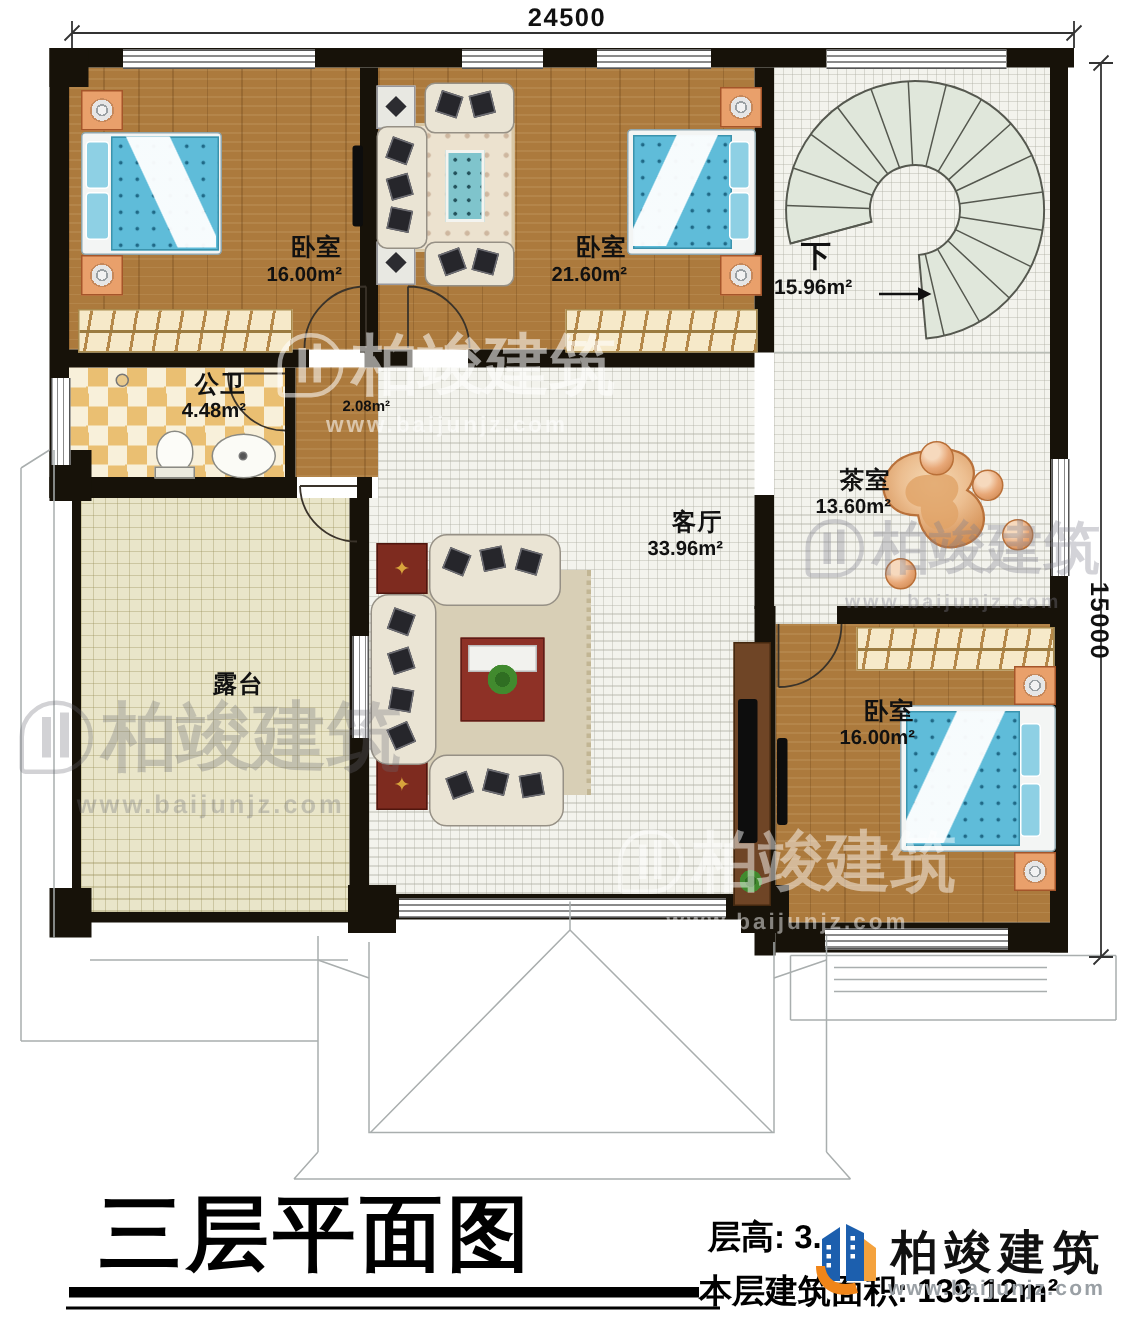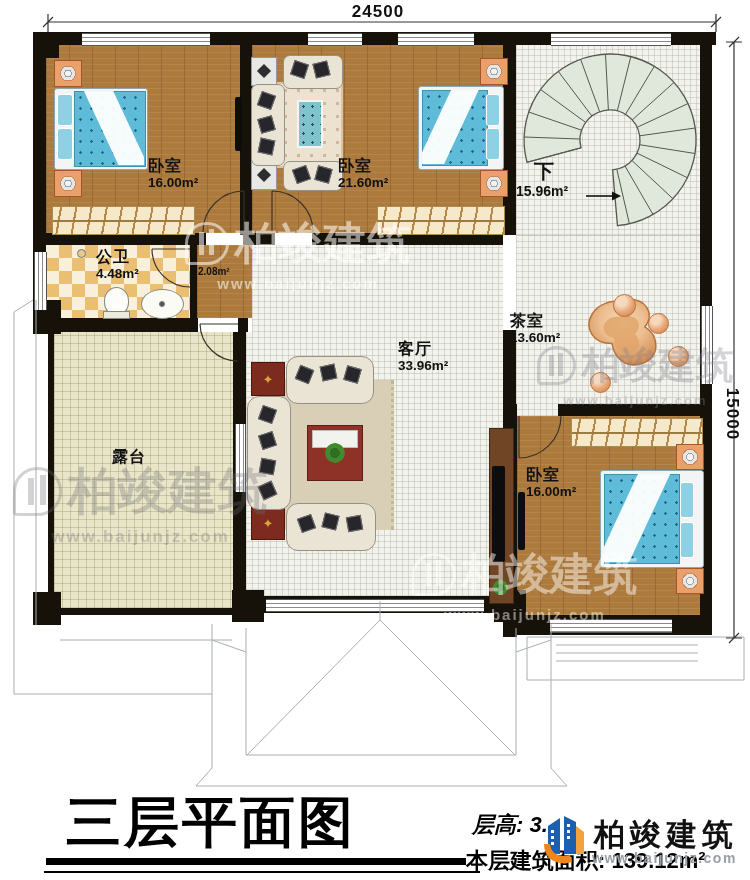--- a/index.html
+++ b/index.html
@@ -51,21 +51,21 @@
   .tvcab{position:absolute;background:#6f4526;border:1px solid #44280f;}
   .tv{position:absolute;background:#0d0d0d;border-radius:2px;}
   .btable{position:absolute;background:#7fc4cc;border:2px solid #f4f4f0;
           background-image:radial-gradient(rgba(10,50,60,.8) 1px,transparent 1.4px);background-size:9px 9px;}
   .stool{position:absolute;border-radius:50%;background:radial-gradient(circle at 35% 30%,#f6d9bd 0 25%,#e8a878 55%,#c97f45 100%);border:1px solid #b96f37;}
   .toilet{position:absolute;background:#fcfcf8;border:1px solid #8a8a84;border-radius:50% 50% 44% 44%;}
   .tank{position:absolute;background:#eceade;border:1px solid #8a8a84;}
   .sink{position:absolute;background:#fbfbf6;border:1px solid #8a8a84;border-radius:50%;}
   .dot{position:absolute;border-radius:50%;border:1px solid #777;}
   
-  .rlabel{position:absolute;text-align:left;font-weight:700;line-height:1.15;}
+  .rlabel{position:absolute;text-align:right;font-weight:700;line-height:1.15;}
   .rname{font-size:16px;letter-spacing:1px;}
   .rarea{font-size:13.5px;}
   .dim{position:absolute;font-weight:700;font-size:17px;text-align:center;letter-spacing:1px;}
   
   .wm{position:absolute;font-weight:700;text-align:center;pointer-events:none;}
   .wm .wm-row{display:flex;align-items:center;justify-content:center;gap:6px;}
   .wm .wm-url{font-size:15px;letter-spacing:2px;margin-top:2px;}
   .wm-logoglyph{display:inline-block;border:3px solid currentColor;border-radius:50% 50% 50% 4px;
                 width:.85em;height:.85em;position:relative;}
   .wm-logoglyph:before{content:"";position:absolute;left:28%;top:18%;width:14%;height:64%;background:currentColor;}
@@ -332,21 +332,21 @@
     <div class="wm-row" style="font-size:44px;">
       <span class="wm-logoglyph"></span>
       <span>柏竣建筑</span>
     </div>
     <div class="wm-url">www.baijunjz.com</div>
   </div>
 
   <div class="t-main" style="left:42px;top:786px;">三层平面图</div>
   <div class="t-rule" style="left:46px;top:858px;width:420px;height:7px;"></div>
   <div class="t-rule" style="left:44px;top:871px;width:436px;height:2px;"></div>
-  <div class="t-info" style="left:472px;top:810px;font-style:italic;">层高: 3.</div>
+  <div class="t-info" style="left:472px;top:810px;">层高: 3.</div>
   <div class="t-info" style="left:466px;top:846px;">本层建筑面积: 139.12m²</div>
 
   <svg class="abs" style="left:538px;top:810px;" width="54" height="58" viewBox="0 0 54 58">
     <path d="M10 44 L10 16 L22 8 L22 44 Z" fill="#1c5fae"></path>
     <path d="M26 44 L26 6 L38 12 L38 44 Z" fill="#1c5fae"></path>
     <rect x="13" y="20" width="3" height="3" fill="#fff"></rect>
       <rect x="13" y="26" width="3" height="3" fill="#fff"></rect>
       <rect x="13" y="32" width="3" height="3" fill="#fff"></rect>
     <rect x="29" y="14" width="3" height="3" fill="#fff"></rect>
       <rect x="29" y="20" width="3" height="3" fill="#fff"></rect>

